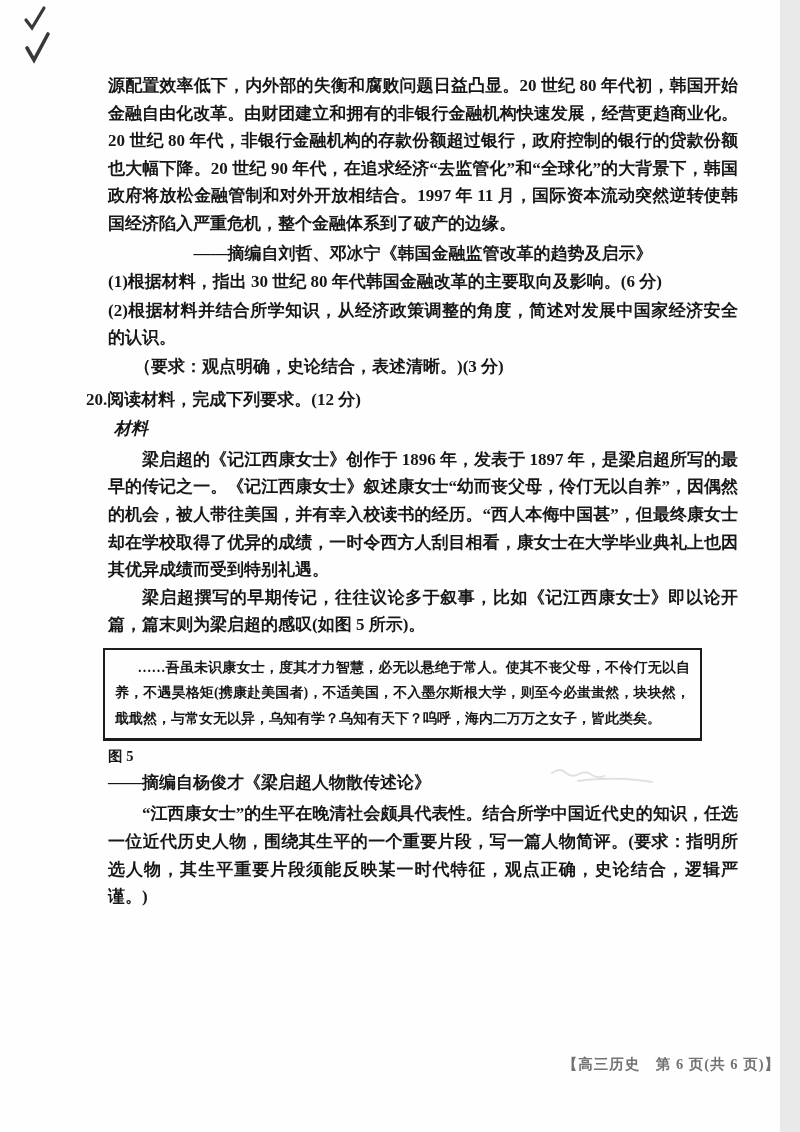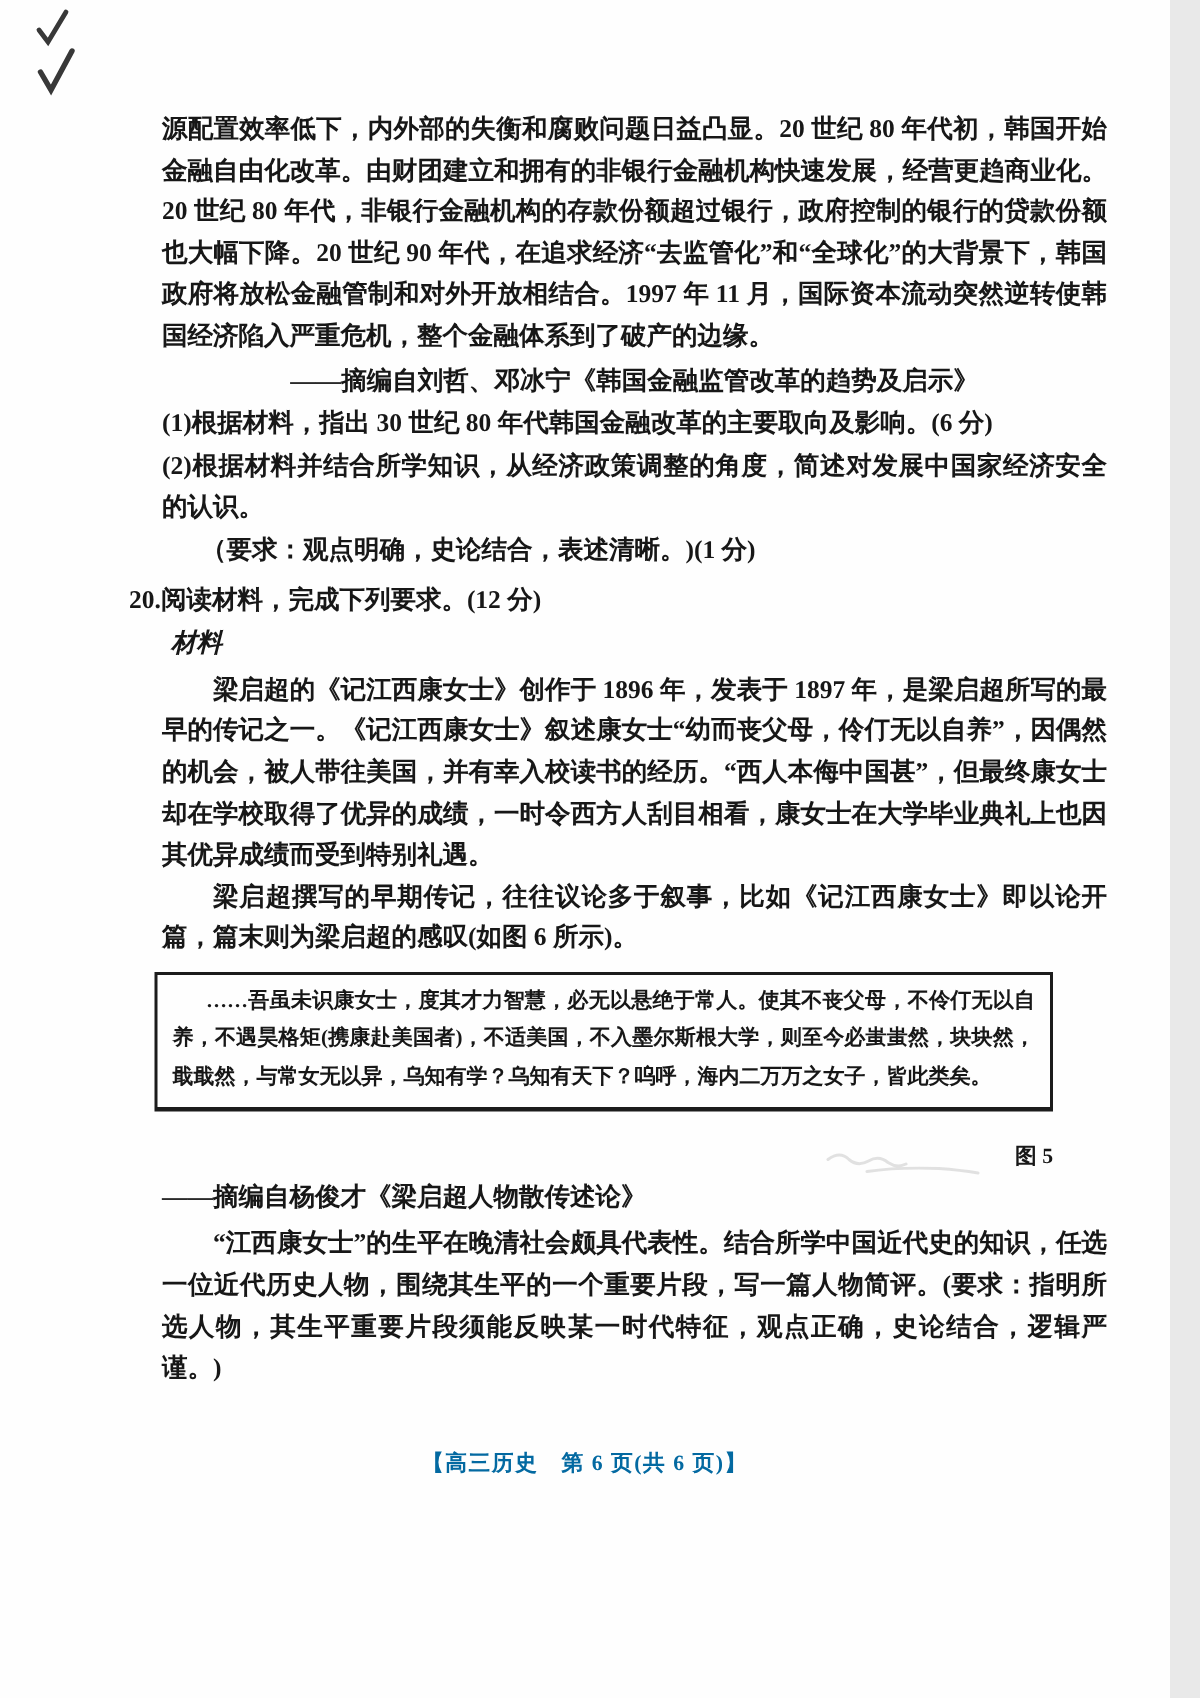--- a/index.html
+++ b/index.html
@@ -36,39 +36,39 @@
     margin:9px 36px 0 -5px;
     border:2px solid #1c1c1c;
     border-bottom-width:3px;
     padding:5px 10px 7px 10px;
     font-size:14px;
     line-height:25.5px;
     text-align:justify;
   }
   .figure-box .fig-text { text-indent:1.6em; }
   .figure-caption {
-    text-align:right;
+    text-align:left;
     font-size:14.5px;
-    margin-top:20px;
+    margin-top:5px;
     margin-right:36px;
     line-height:20px;
   }
   .fig-attribution {
     text-align:left;
     margin-top:4px;
     line-height:26px;
   }
   .closing-para { margin-top:4px; }
   .footer {
     position:absolute;
-    left:0; top:966px;
+    left:0; top:1055px;
     width:100%;
-    text-align:center;
+    text-align:right;
     font-size:14.5px;
-    color:#0369a1;
+    color:#737373;
     letter-spacing:1px;
   }
   .corner-marks { position:absolute; left:20px; top:4px; opacity:.88; }
   .smudge { position:absolute; left:548px; top:763px; opacity:.5; }
 </style>
 </head>
 <body>
 
 <div class="sheet">
 
@@ -80,29 +80,29 @@
   <div class="content">
 
     <p class="cont-para">源配置效率低下，内外部的失衡和腐败问题日益凸显。20 世纪 80 年代初，韩国开始金融自由化改革。由财团建立和拥有的非银行金融机构快速发展，经营更趋商业化。20 世纪 80 年代，非银行金融机构的存款份额超过银行，政府控制的银行的贷款份额也大幅下降。20 世纪 90 年代，在追求经济“去监管化”和“全球化”的大背景下，韩国政府将放松金融管制和对外开放相结合。1997 年 11 月，国际资本流动突然逆转使韩国经济陷入严重危机，整个金融体系到了破产的边缘。</p>
 
     <div class="attribution">——摘编自刘哲、邓冰宁《韩国金融监管改革的趋势及启示》</div>
 
     <div class="q-part">(1)根据材料，指出 30 世纪 80 年代韩国金融改革的主要取向及影响。(6 分)</div>
 
     <div class="q-part">(2)根据材料并结合所学知识，从经济政策调整的角度，简述对发展中国家经济安全的认识。</div>
 
-    <div class="q-requirement">（要求：观点明确，史论结合，表述清晰。)(1 分)</div>
+    <div class="q-requirement">（要求：观点明确，史论结合，表述清晰。)(3 分)</div>
 
     <div class="q-number-line">20.阅读材料，完成下列要求。(12 分)</div>
 
     <div class="material-label">材料</div>
 
     <p class="para material-body">梁启超的《记江西康女士》创作于 1896 年，发表于 1897 年，是梁启超所写的最早的传记之一。《记江西康女士》叙述康女士“幼而丧父母，伶仃无以自养”，因偶然的机会，被人带往美国，并有幸入校读书的经历。“西人本侮中国甚”，但最终康女士却在学校取得了优异的成绩，一时令西方人刮目相看，康女士在大学毕业典礼上也因其优异成绩而受到特别礼遇。</p>
 
-    <p class="para">梁启超撰写的早期传记，往往议论多于叙事，比如《记江西康女士》即以论开篇，篇末则为梁启超的感叹(如图 6 所示)。</p>
+    <p class="para">梁启超撰写的早期传记，往往议论多于叙事，比如《记江西康女士》即以论开篇，篇末则为梁启超的感叹(如图 5 所示)。</p>
 
     <div class="figure-box">
       <p class="fig-text">……吾虽未识康女士，度其才力智慧，必无以悬绝于常人。使其不丧父母，不伶仃无以自养，不遇昊格矩(携康赴美国者)，不适美国，不入墨尔斯根大学，则至今必蚩蚩然，块块然，戢戢然，与常女无以异，乌知有学？乌知有天下？呜呼，海内二万万之女子，皆此类矣。</p>
     </div>
 
     <div class="figure-caption">图 5</div>
 
     <div class="attribution fig-attribution">——摘编自杨俊才《梁启超人物散传述论》</div>
 
     <p class="para closing-para">“江西康女士”的生平在晚清社会颇具代表性。结合所学中国近代史的知识，任选一位近代历史人物，围绕其生平的一个重要片段，写一篇人物简评。(要求：指明所选人物，其生平重要片段须能反映某一时代特征，观点正确，史论结合，逻辑严谨。)</p>

